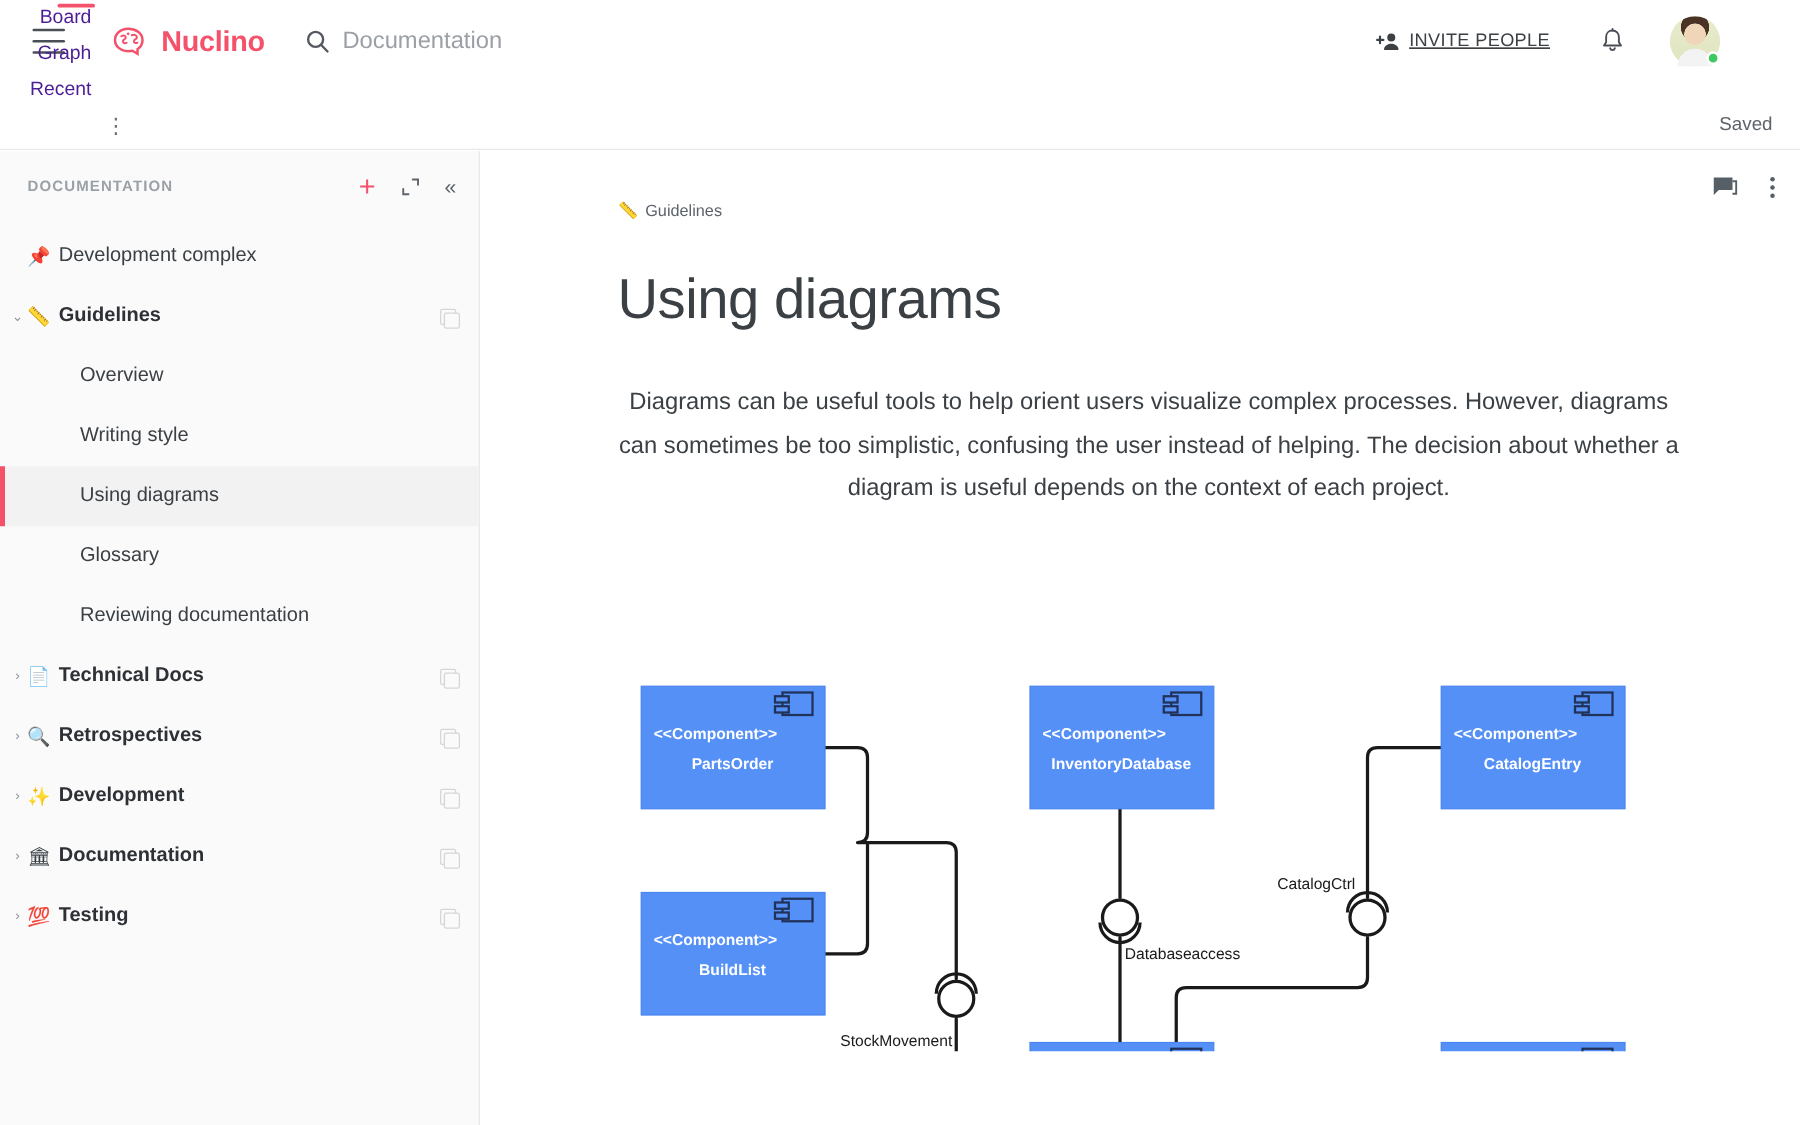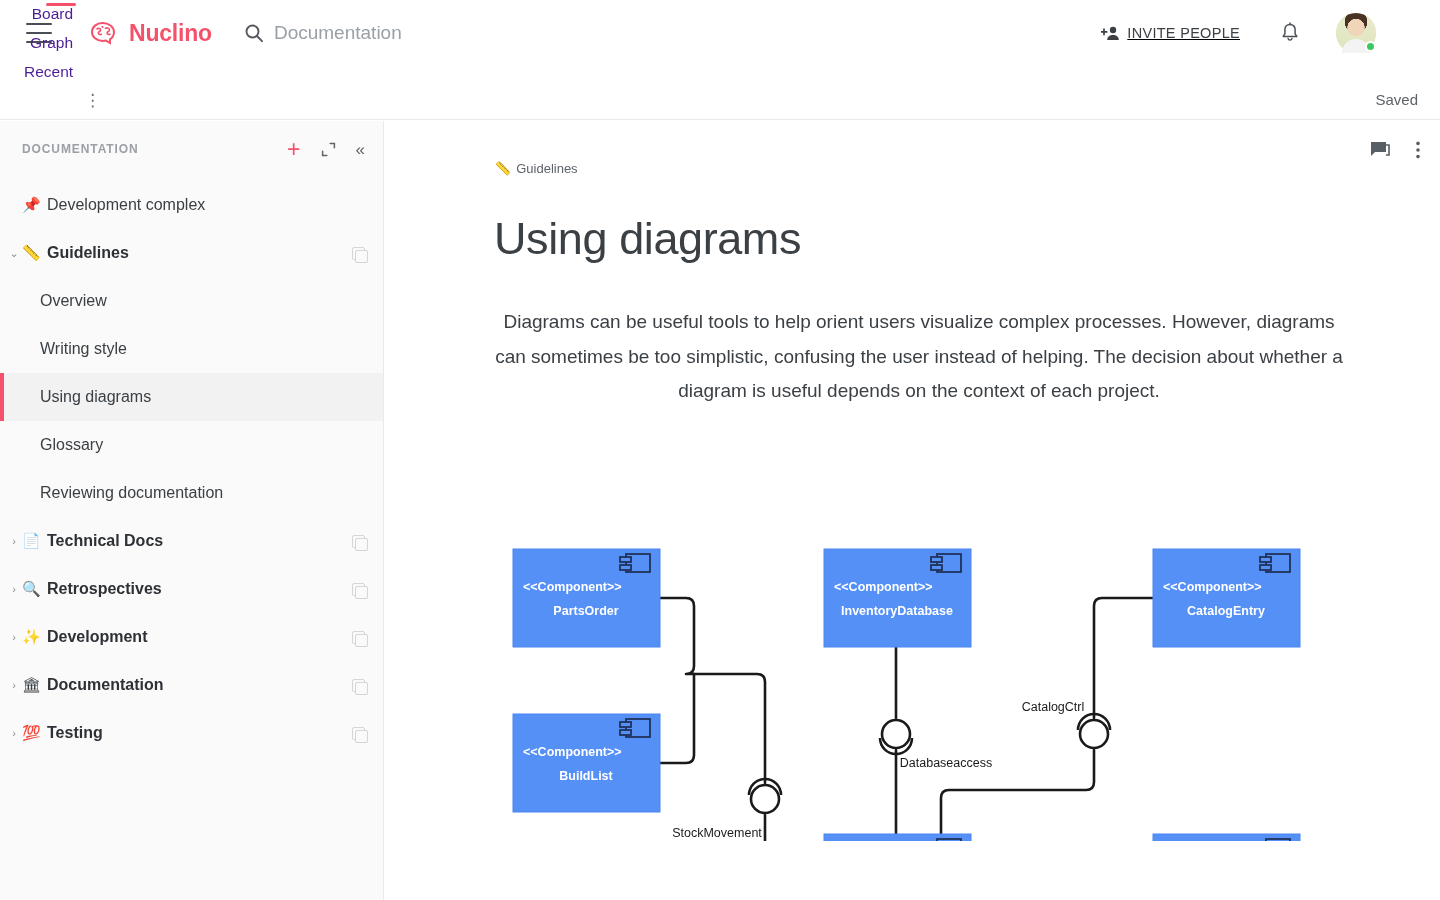--- a/index.html
+++ b/index.html
@@ -104,21 +104,21 @@
     content:""; position:absolute; left:0; top:0; bottom:0; width:4px; background:#f4526b;
   }
   .caret {
     width:16px; text-align:center; font-size:11px; color:#8b9198; margin-left: 6px;
     flex: 0 0 16px;
   }
   .caret.spacer { visibility:hidden; }
   .nav-emoji { font-size:15px; margin-right:7px; width:18px; text-align:center; }
   .nav-label { white-space:nowrap; }
   .nav-label.bold { font-weight:bold; color:#2d3136; }
-  .nav-child { padding-left: 40px; }
+  .nav-child { padding-left: 64px; }
   .nav-copy {
     margin-left:auto; width:13px; height:13px; border:1.5px solid #d3d6d9; border-radius:2px;
     position:relative;
   }
   .nav-copy::after{
     content:""; position:absolute; left:2px; top:2px; width:11px; height:11px;
     border:1.5px solid #d3d6d9; border-radius:2px; background:#fafafa;
   }
 
   

